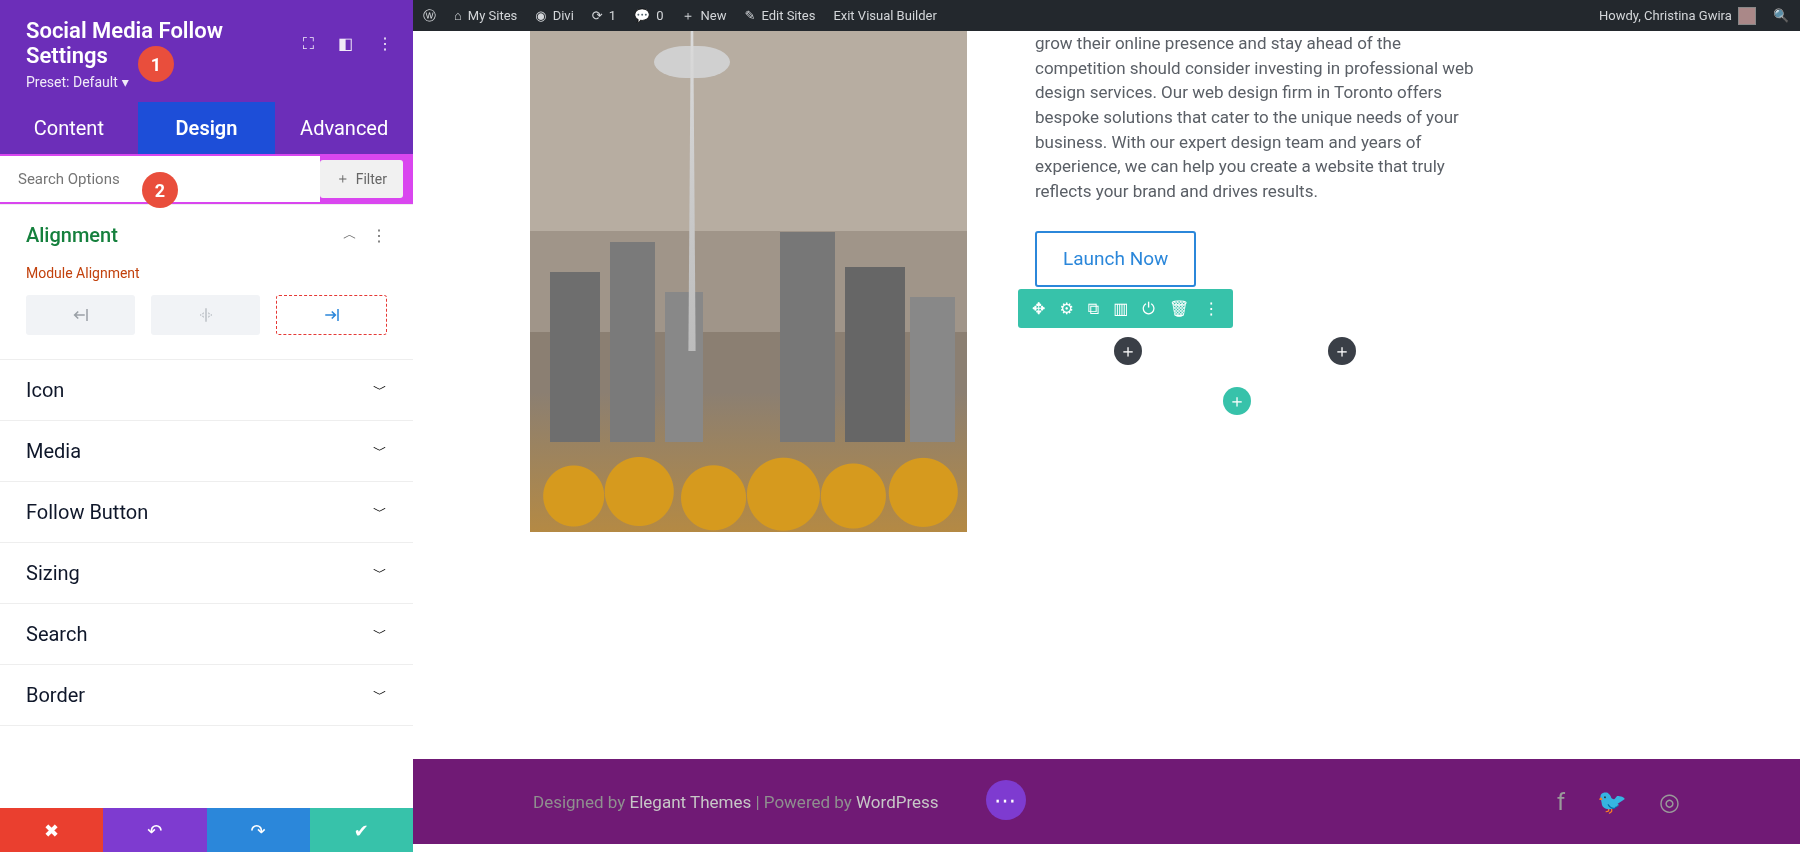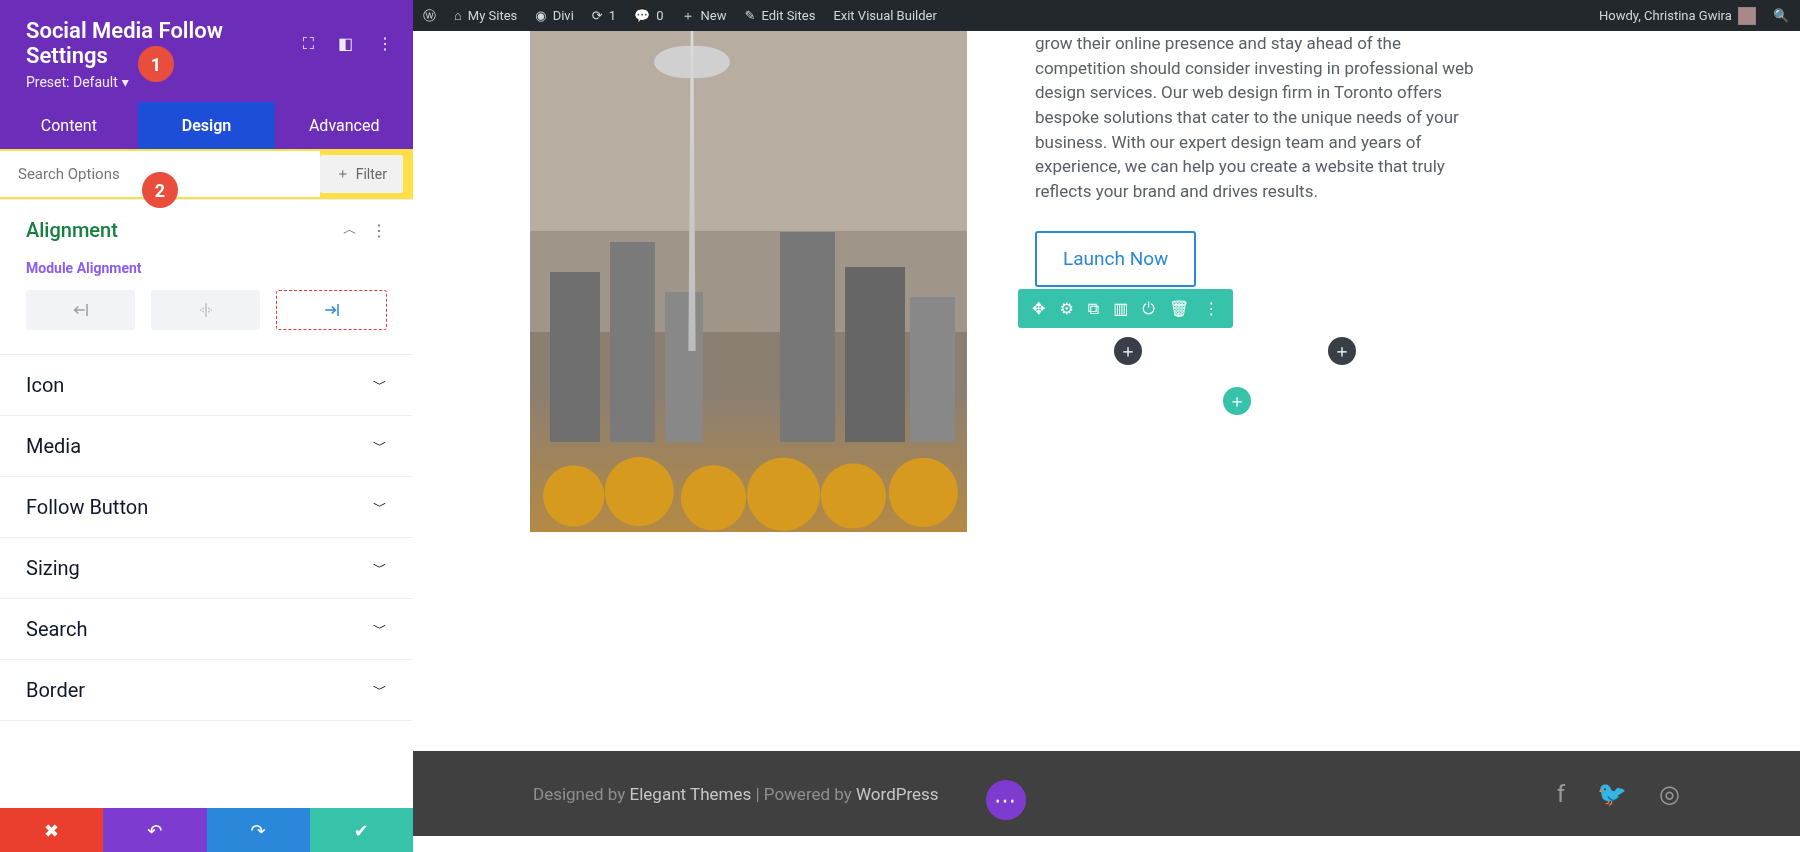--- a/index.html
+++ b/index.html
@@ -7,39 +7,39 @@
 
 
 .panel { position: absolute; left: 0; top: 0; width: 413px; height: 852px; background: #fff; display: flex; flex-direction: column; justify-content: center; }
 .panel-header { background: #6c2eb9; color: #fff; padding: 18px 20px 12px 26px; }
 .panel-title-row { display: flex; align-items: center; justify-content: space-between; }
 .panel-title { font-size: 22px; font-weight: 600; }
 .panel-title-icons { display: flex; gap: 24px; }
 .panel-title-icons span { cursor: pointer; opacity: .9; }
 .panel-preset { font-size: 14px; margin-top: 6px; opacity: .9; display: flex; align-items: center; gap: 4px; cursor: pointer; }
 .panel-tabs { display: flex; }
-.panel-tab { flex: 1; text-align: center; padding: 14px 0; background: #6c2eb9; color: #fff; font-size: 16px; cursor: pointer; }
+.panel-tab { flex: 1; text-align: center; padding: 14px 0; background: #6c2eb9; color: #fff; font-size: 20px; cursor: pointer; }
 .panel-tab.active { background: #1d4ed8; font-weight: 600; }
 
-.search-row { display: flex; align-items: center; background: #fde047; border-bottom: 1px solid #eee; }
+.search-row { display: flex; align-items: center; background: #d946ef; border-bottom: 1px solid #eee; }
 .search-row input { flex: 1; border: none; outline: none; padding: 14px 18px; font-size: 15px; color: #9b9b9b; }
 .filter-btn { background: #f1f1f1; color: #666; padding: 10px 16px; margin: 6px 10px 6px 0; font-size: 14px; cursor: pointer; border-radius: 3px; display:flex; align-items:center; gap:6px; }
 
 .panel-body { flex: 1; overflow-y: auto; }
 .panel-body::-webkit-scrollbar{width:8px;} .panel-body::-webkit-scrollbar-thumb{background:#bdbdbd;}
 
 .section { border-bottom: 1px solid #eee; }
 .section-head { padding: 18px 26px; display: flex; align-items: center; justify-content: space-between; cursor: pointer; }
 .section-title { font-size: 20px; color: #0f172a; }
 .section-title.active { color: #15803d; font-weight: 500; }
 .section-actions { display: flex; align-items: center; gap: 14px; color: #6f6f6f; }
 .chevron { font-size: 14px; }
 
 .section-body { padding: 0 26px 24px 26px; }
-.field-label { font-size: 14px; font-weight: 700; color: #8b5cf6; margin-bottom: 14px; }
+.field-label { font-size: 14px; font-weight: 400; color: #c2410c; margin-bottom: 14px; }
 .align-buttons { display: flex; gap: 16px; }
 .align-btn { flex: 1; height: 40px; background: #f1f3f6; border-radius: 3px; display:flex; align-items:center; justify-content:center; color:#9aa0a6; cursor:pointer; }
 .align-btn.selected { background: #fff; border: 1px dashed #e53935; color:#2b87da; }
 
 
 .callout { position:absolute; width:36px; height:36px; border-radius:50%; background:#e94e3c; color:#fff; font-weight:700; display:flex; align-items:center; justify-content:center; font-size:18px; pointer-events:none; }
 .callout.c1 { left:138px; top:46px; }
 .callout.c2 { left:142px; top:172px; }
 
 
@@ -94,21 +94,21 @@
 
 
 .mod-toolbar { position:absolute; left:605px; top:258px; background:#37c2aa; display:flex; gap:14px; padding:10px 14px; border-radius:3px; color:#fff; }
 .mod-toolbar span{ cursor:pointer; font-size:16px; }
 .add-circle{ position:absolute; width:28px; height:28px; border-radius:50%; display:flex; align-items:center; justify-content:center; color:#fff; font-size:18px; cursor:pointer; }
 .add-dark{ background:#3a3f47; }
 .add-teal{ background:#37c2aa; }
 .add1{ left:701px; top:306px; } .add2{ left:915px; top:306px; } .add3{ left:810px; top:356px; }
 
 
-.site-footer{ position:absolute; left:0; right:0; bottom:16px; height:85px; background:#404040; color:#8f8f8f; display:flex; align-items:center; justify-content:space-between; padding:0 120px; font-size:17px; }
+.site-footer{ position:absolute; left:0; right:0; bottom:8px; height:85px; background:#701a75; color:#8f8f8f; display:flex; align-items:center; justify-content:space-between; padding:0 120px; font-size:17px; }
 .site-footer a{ color:#c7c7c7; }
 .social-icons{ display:flex; gap:32px; color:#9a9a9a; font-size:24px; }
 
 .fab{ position:absolute; left:573px; bottom:32px; width:40px; height:40px; border-radius:50%; background:#7e3bd0; color:#fff; display:flex; align-items:center; justify-content:center; font-size:22px; cursor:pointer; letter-spacing:2px; }
 
 svg.icon{width:18px;height:18px;fill:currentColor;}
 </style>
 </head>
 <body>
 

